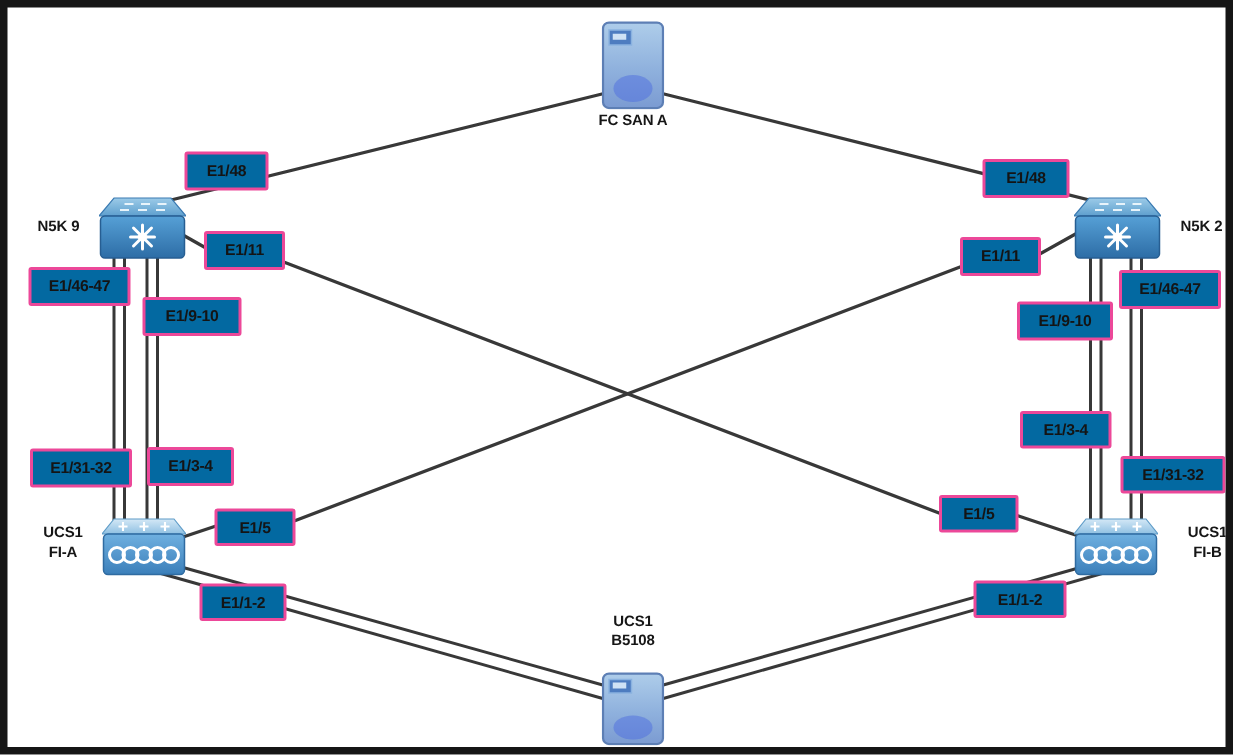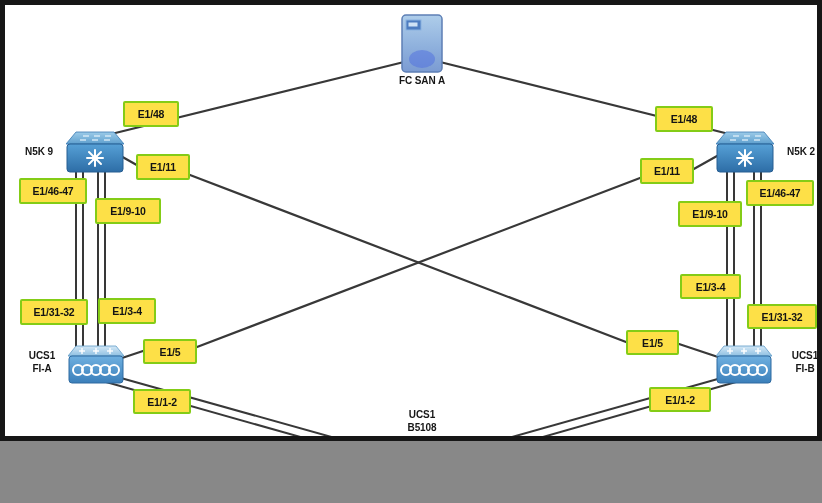--- a/index.html
+++ b/index.html
@@ -1,24 +1,24 @@
 <!DOCTYPE html>
 <html><head>
 <meta charset="utf-8">
 <style>
   html,body{margin:0;padding:0;background:#888;font-family:"Liberation Sans",sans-serif;}
   #stage{
-    position:relative;width:822px;height:441px;box-sizing:border-box;
+    position:relative;width:822px;height:503px;box-sizing:border-box;
     background:#ffffff;border:5px solid #161616;overflow:hidden;
   }
   #wires{position:absolute;left:0;top:0;width:822px;height:503px;}
   .icon{position:absolute;line-height:0;}
   .port{
-    position:absolute;box-sizing:border-box;background:#fde047;
-    border:2px solid #84cc16;border-radius:2px;
+    position:absolute;box-sizing:border-box;background:#0369a1;
+    border:2px solid #ec4899;border-radius:2px;
     display:flex;align-items:center;justify-content:center;
     font-weight:bold;font-size:10.5px;color:#141414;letter-spacing:-0.2px;
     white-space:nowrap;
   }
   .nodelabel{
     position:absolute;font-weight:bold;font-size:10px;color:#161616;
     text-align:center;line-height:1.25;letter-spacing:-0.1px;
   }
   .hiddefs{position:absolute;width:0;height:0;overflow:hidden;}
 </style>

